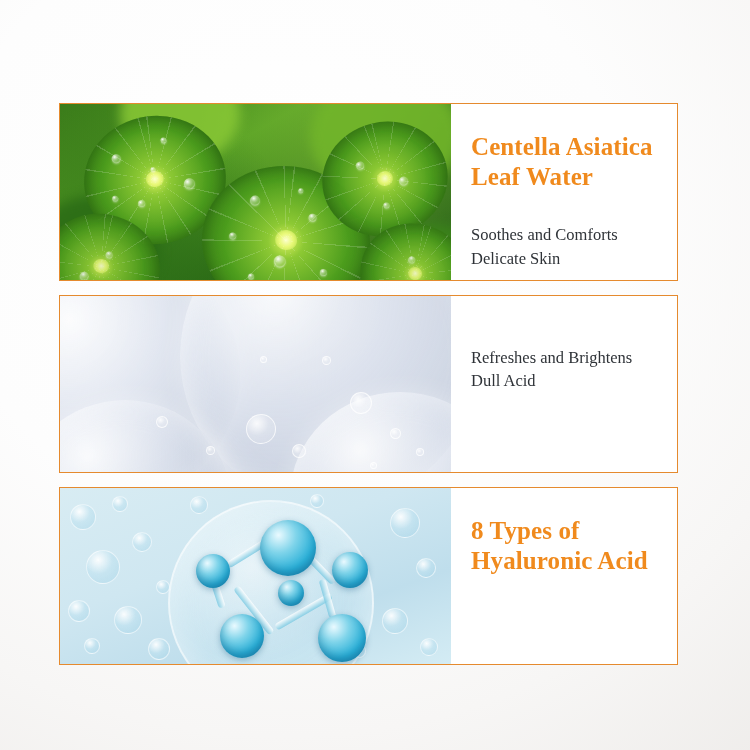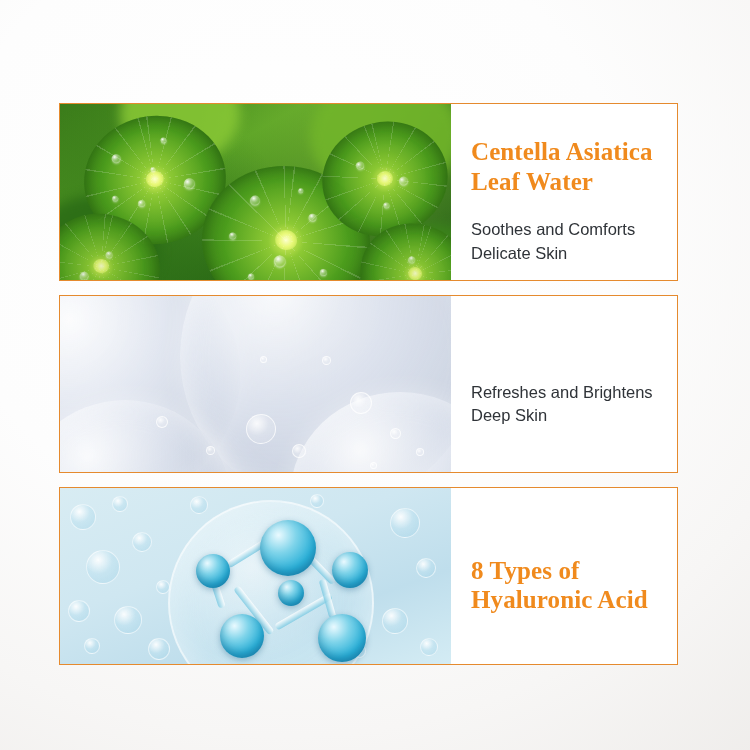--- a/index.html
+++ b/index.html
@@ -46,36 +46,36 @@
     flex: 0 0 391px;
     position: relative;
     overflow: hidden;
   }
 
   .card-text {
     flex: 1 1 auto;
     padding: 28px 18px 10px 20px;
     display: flex;
     flex-direction: column;
-    justify-content: center;
+    justify-content: space-between;
   }
 
   .card-title {
     color: #f08a1d;
     font-family: "Liberation Serif", serif;
     font-weight: bold;
     font-size: 25px;
     line-height: 1.18;
     letter-spacing: 0.1px;
   }
 
   .card-desc {
     margin-top: 22px;
     color: #2f3338;
-    font-family: Liberation Sans, sans-serif;
+    font-family: Liberation Serif, serif;
     font-size: 16.5px;
     line-height: 1.42;
   }
 
   
   .leaf-scene {
     position: absolute;
     inset: 0;
     background:
       radial-gradient(circle at 20% 80%, rgba(30,90,20,0.55) 0%, rgba(30,90,20,0) 45%),
@@ -250,21 +250,21 @@
           <div class="sm-bub" style="left:330px;top:132px;width:11px;height:11px;"></div>
           <div class="sm-bub" style="left:356px;top:152px;width:8px;height:8px;"></div>
           <div class="sm-bub" style="left:146px;top:150px;width:9px;height:9px;"></div>
           <div class="sm-bub" style="left:96px;top:120px;width:12px;height:12px;"></div>
           <div class="sm-bub" style="left:262px;top:60px;width:9px;height:9px;"></div>
           <div class="sm-bub" style="left:310px;top:166px;width:7px;height:7px;"></div>
           <div class="sm-bub" style="left:200px;top:60px;width:7px;height:7px;"></div>
         </div>
       </div>
       <div class="card-text">
-        <div class="card-desc">Refreshes and Brightens Deep Skin</div>
+        <div class="card-desc">Refreshes and Brightens Dull Acid</div>
       </div>
     </div>
 
     <div class="card">
       <div class="card-media">
         <div class="ha-scene">
           <div class="ha-bub" style="left:10px;top:16px;width:26px;height:26px;"></div>
           <div class="ha-bub" style="left:52px;top:8px;width:16px;height:16px;"></div>
           <div class="ha-bub" style="left:26px;top:62px;width:34px;height:34px;"></div>
           <div class="ha-bub" style="left:72px;top:44px;width:20px;height:20px;"></div>

